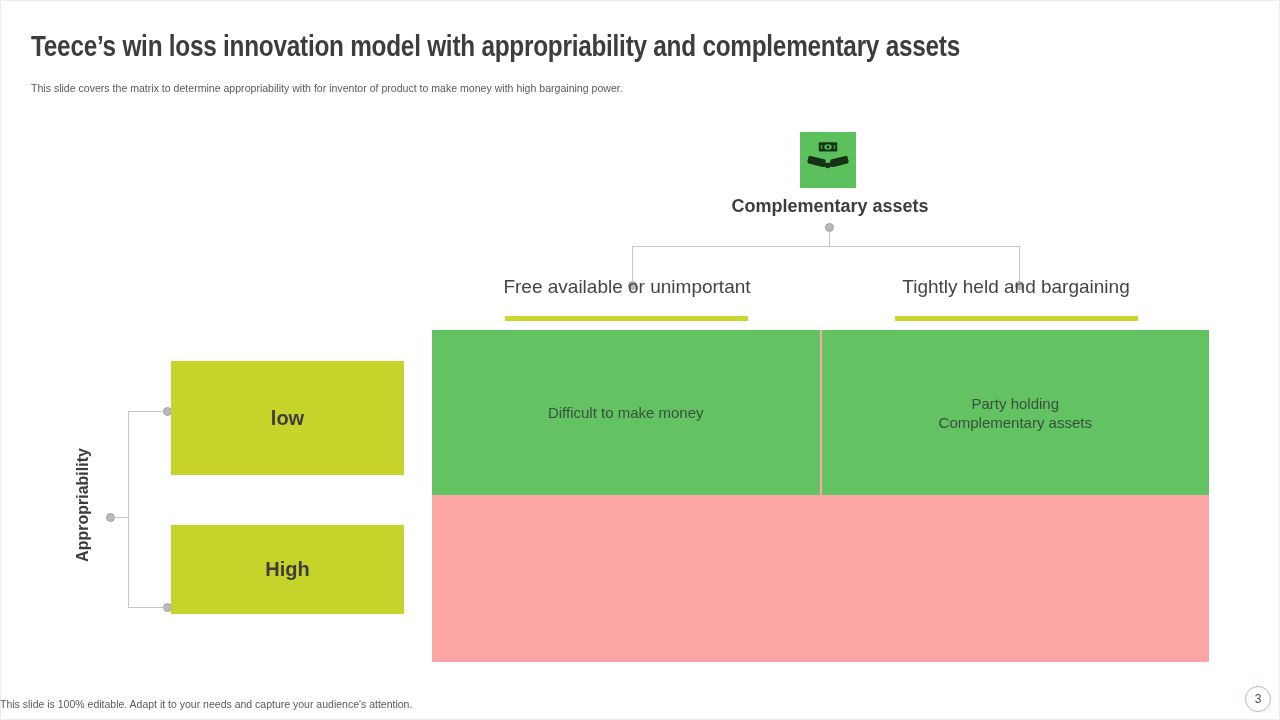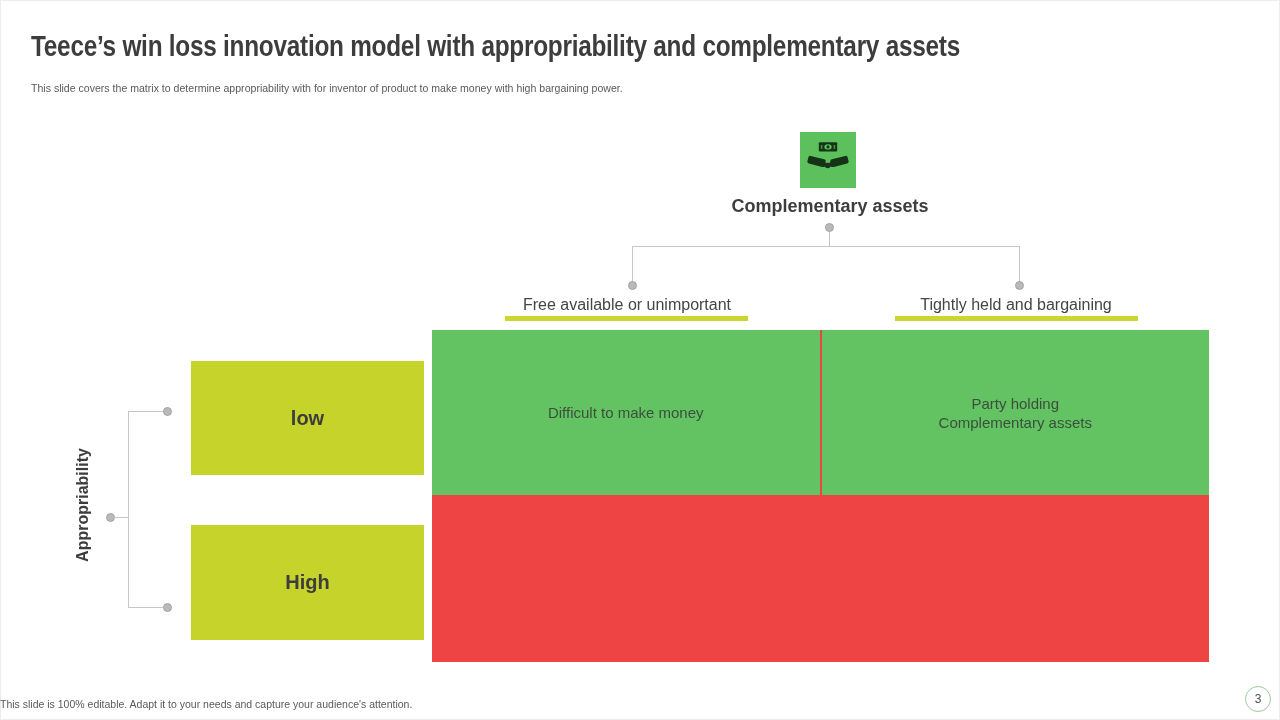--- a/index.html
+++ b/index.html
@@ -25,40 +25,40 @@
   .ca-label {
     position:absolute; left:640px; top:196px; width:380px; text-align:center;
     font-size:18px; font-weight:700; color:#3d3d3d;
   }
   .line { position:absolute; background:#c7c7c7; }
   .dot {
     position:absolute; width:9px; height:9px; border-radius:50%;
     background:#b9b9b9; border:1px solid #a4a4a4;
   }
   .col-label {
-    position:absolute; top:296px; width:280px; text-align:center;
-    font-size:16px; color:#454545; white-space:nowrap;
+    position:absolute; top:276px; width:280px; text-align:center;
+    font-size:19px; color:#454545; white-space:nowrap;
   }
   .col-underline { position:absolute; top:316px; width:243px; height:5px; background:#cbd62e; }
   .left-axis-label {
     position:absolute; left:-16px; top:495px; width:200px; height:20px;
     text-align:center; font-size:16px; font-weight:700; color:#3d3d3d;
     transform:rotate(-90deg);
   }
   .row-box {
     position:absolute; left:171px; width:233px; background:#c6d32a;
     display:flex; align-items:center; justify-content:center;
-    font-size:20px; font-weight:700; color:#3d3d3d;margin-left:20px;
+    font-size:20px; font-weight:700; color:#3d3d3d;
   }
   .row-box.low  { top:361px; height:114px; }
-  .row-box.high { top:525px; height:115px; }
+  .row-box.high { top:525px; height:89px; }
   .matrix {
     position:absolute; left:432px; top:330px; width:777px; height:332px;
     display:grid; grid-template-columns:1fr 1fr; grid-template-rows:1fr 1fr;
-    gap:2px; background:#ef4444;
+    gap:2px; background:#fca5a5;
   }
   .cell {
     background:#63c363; display:flex; flex-direction:column;
     align-items:center; justify-content:center;
     font-size:15px; color:#3a4f3d; line-height:19px; text-align:center;
   }
   .footer {
     position:absolute; left:0; right:0; top:698px; 
     font-size:10.5px; color:#5a5a5a;
   }

